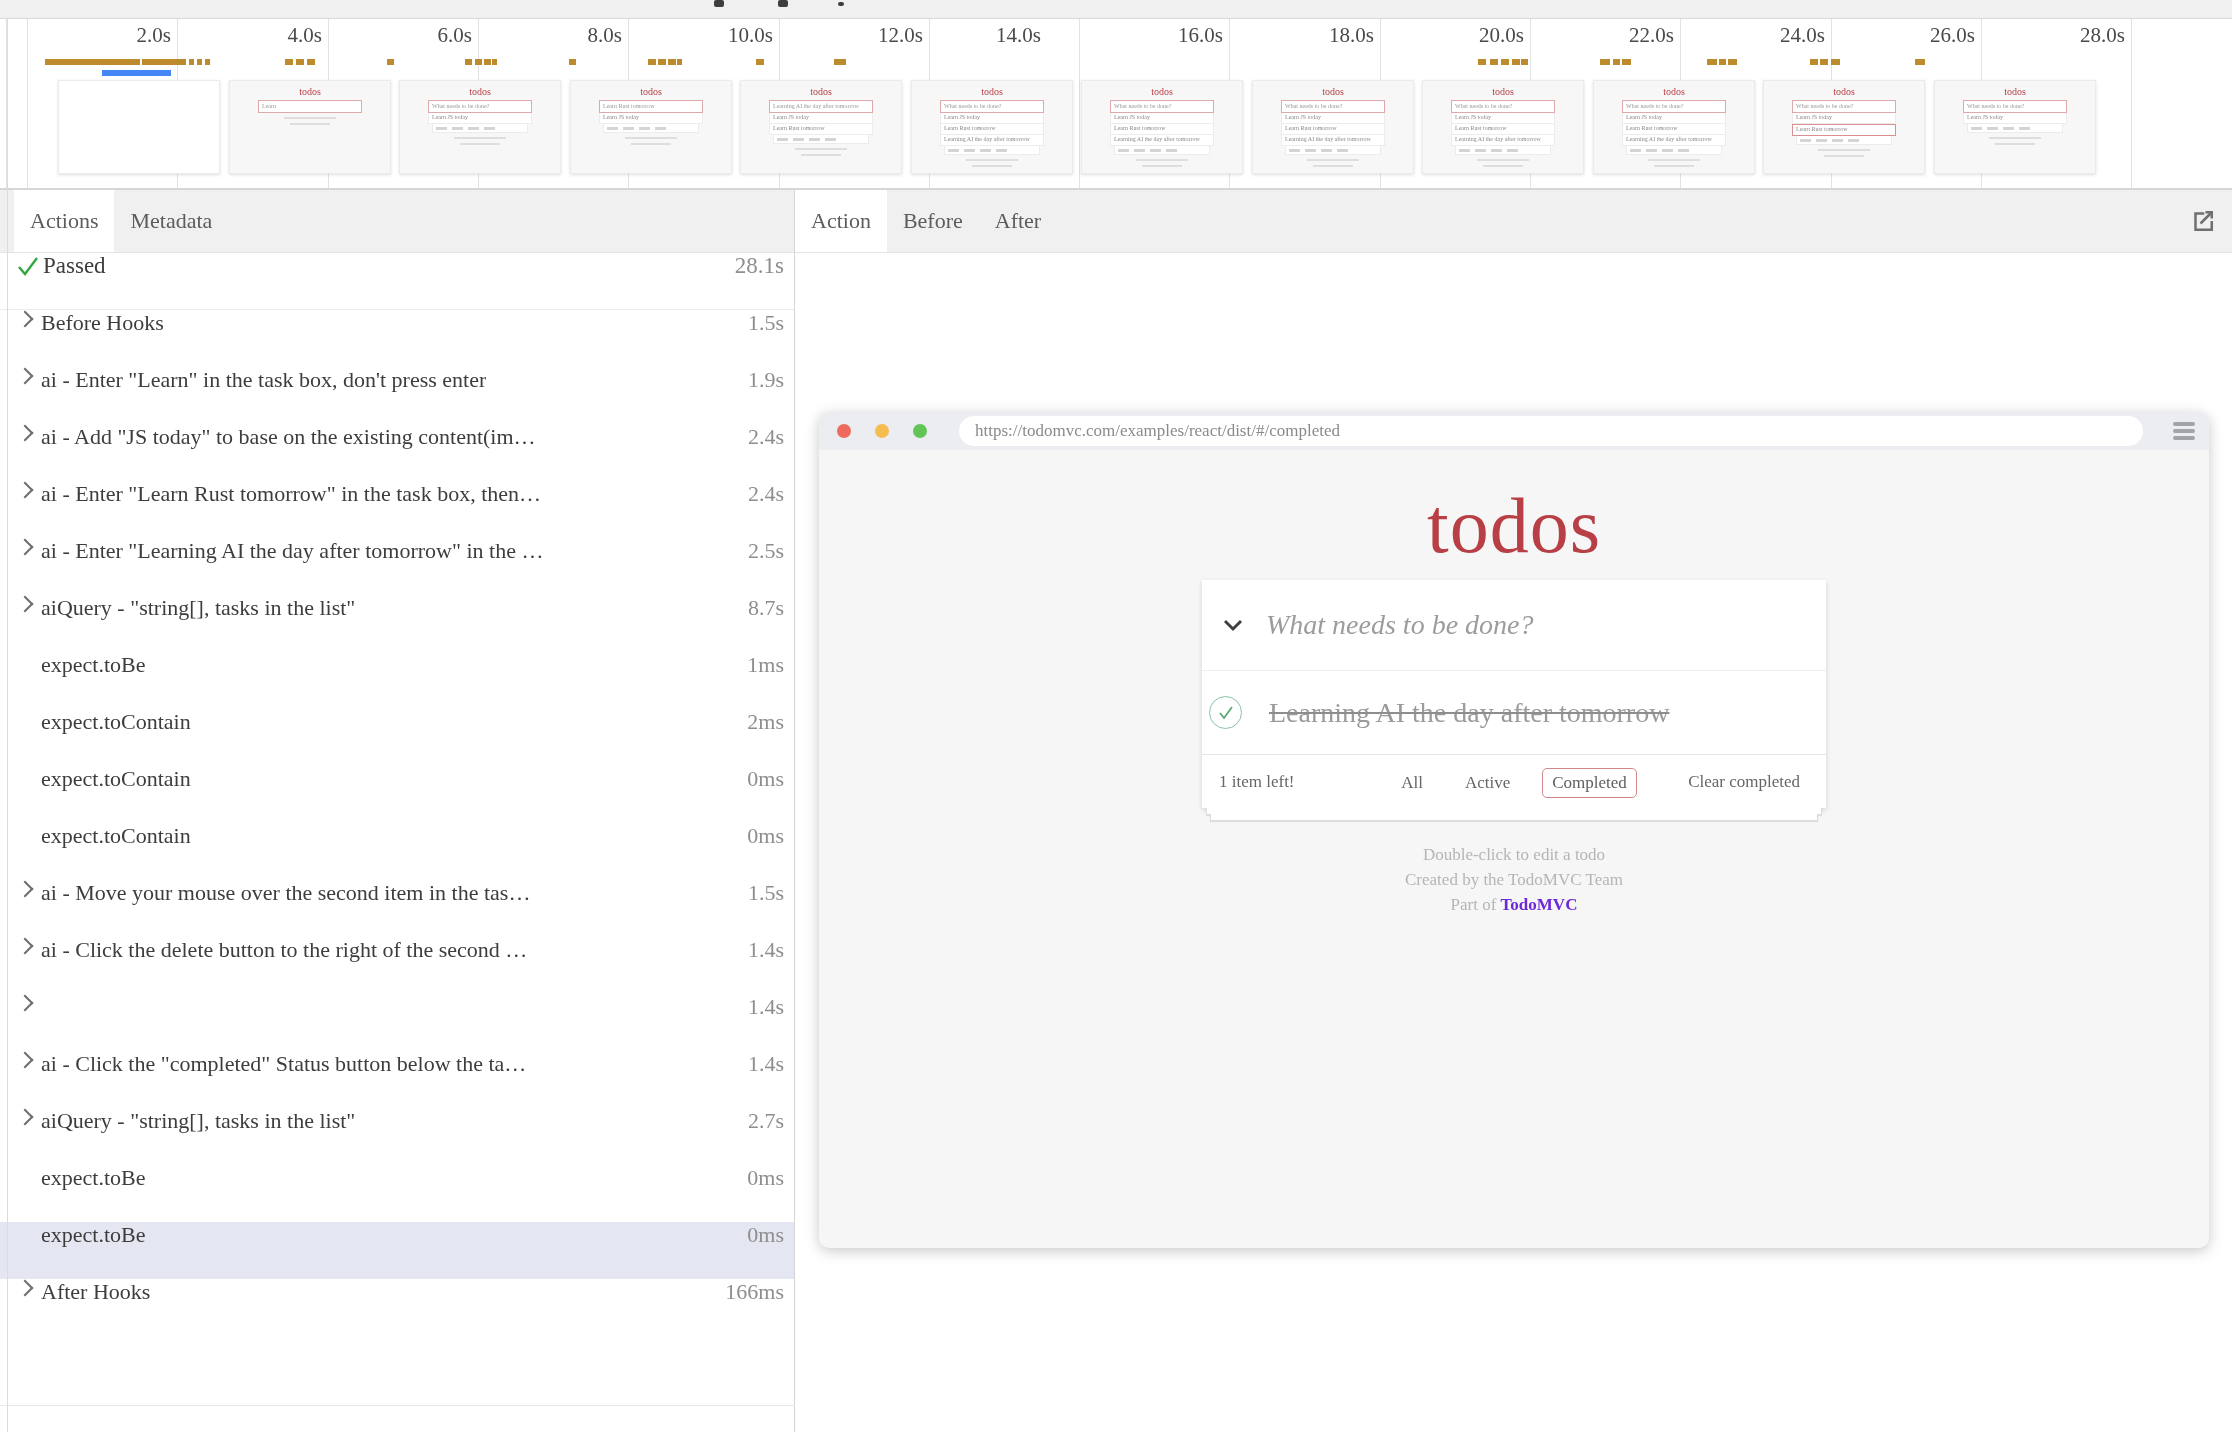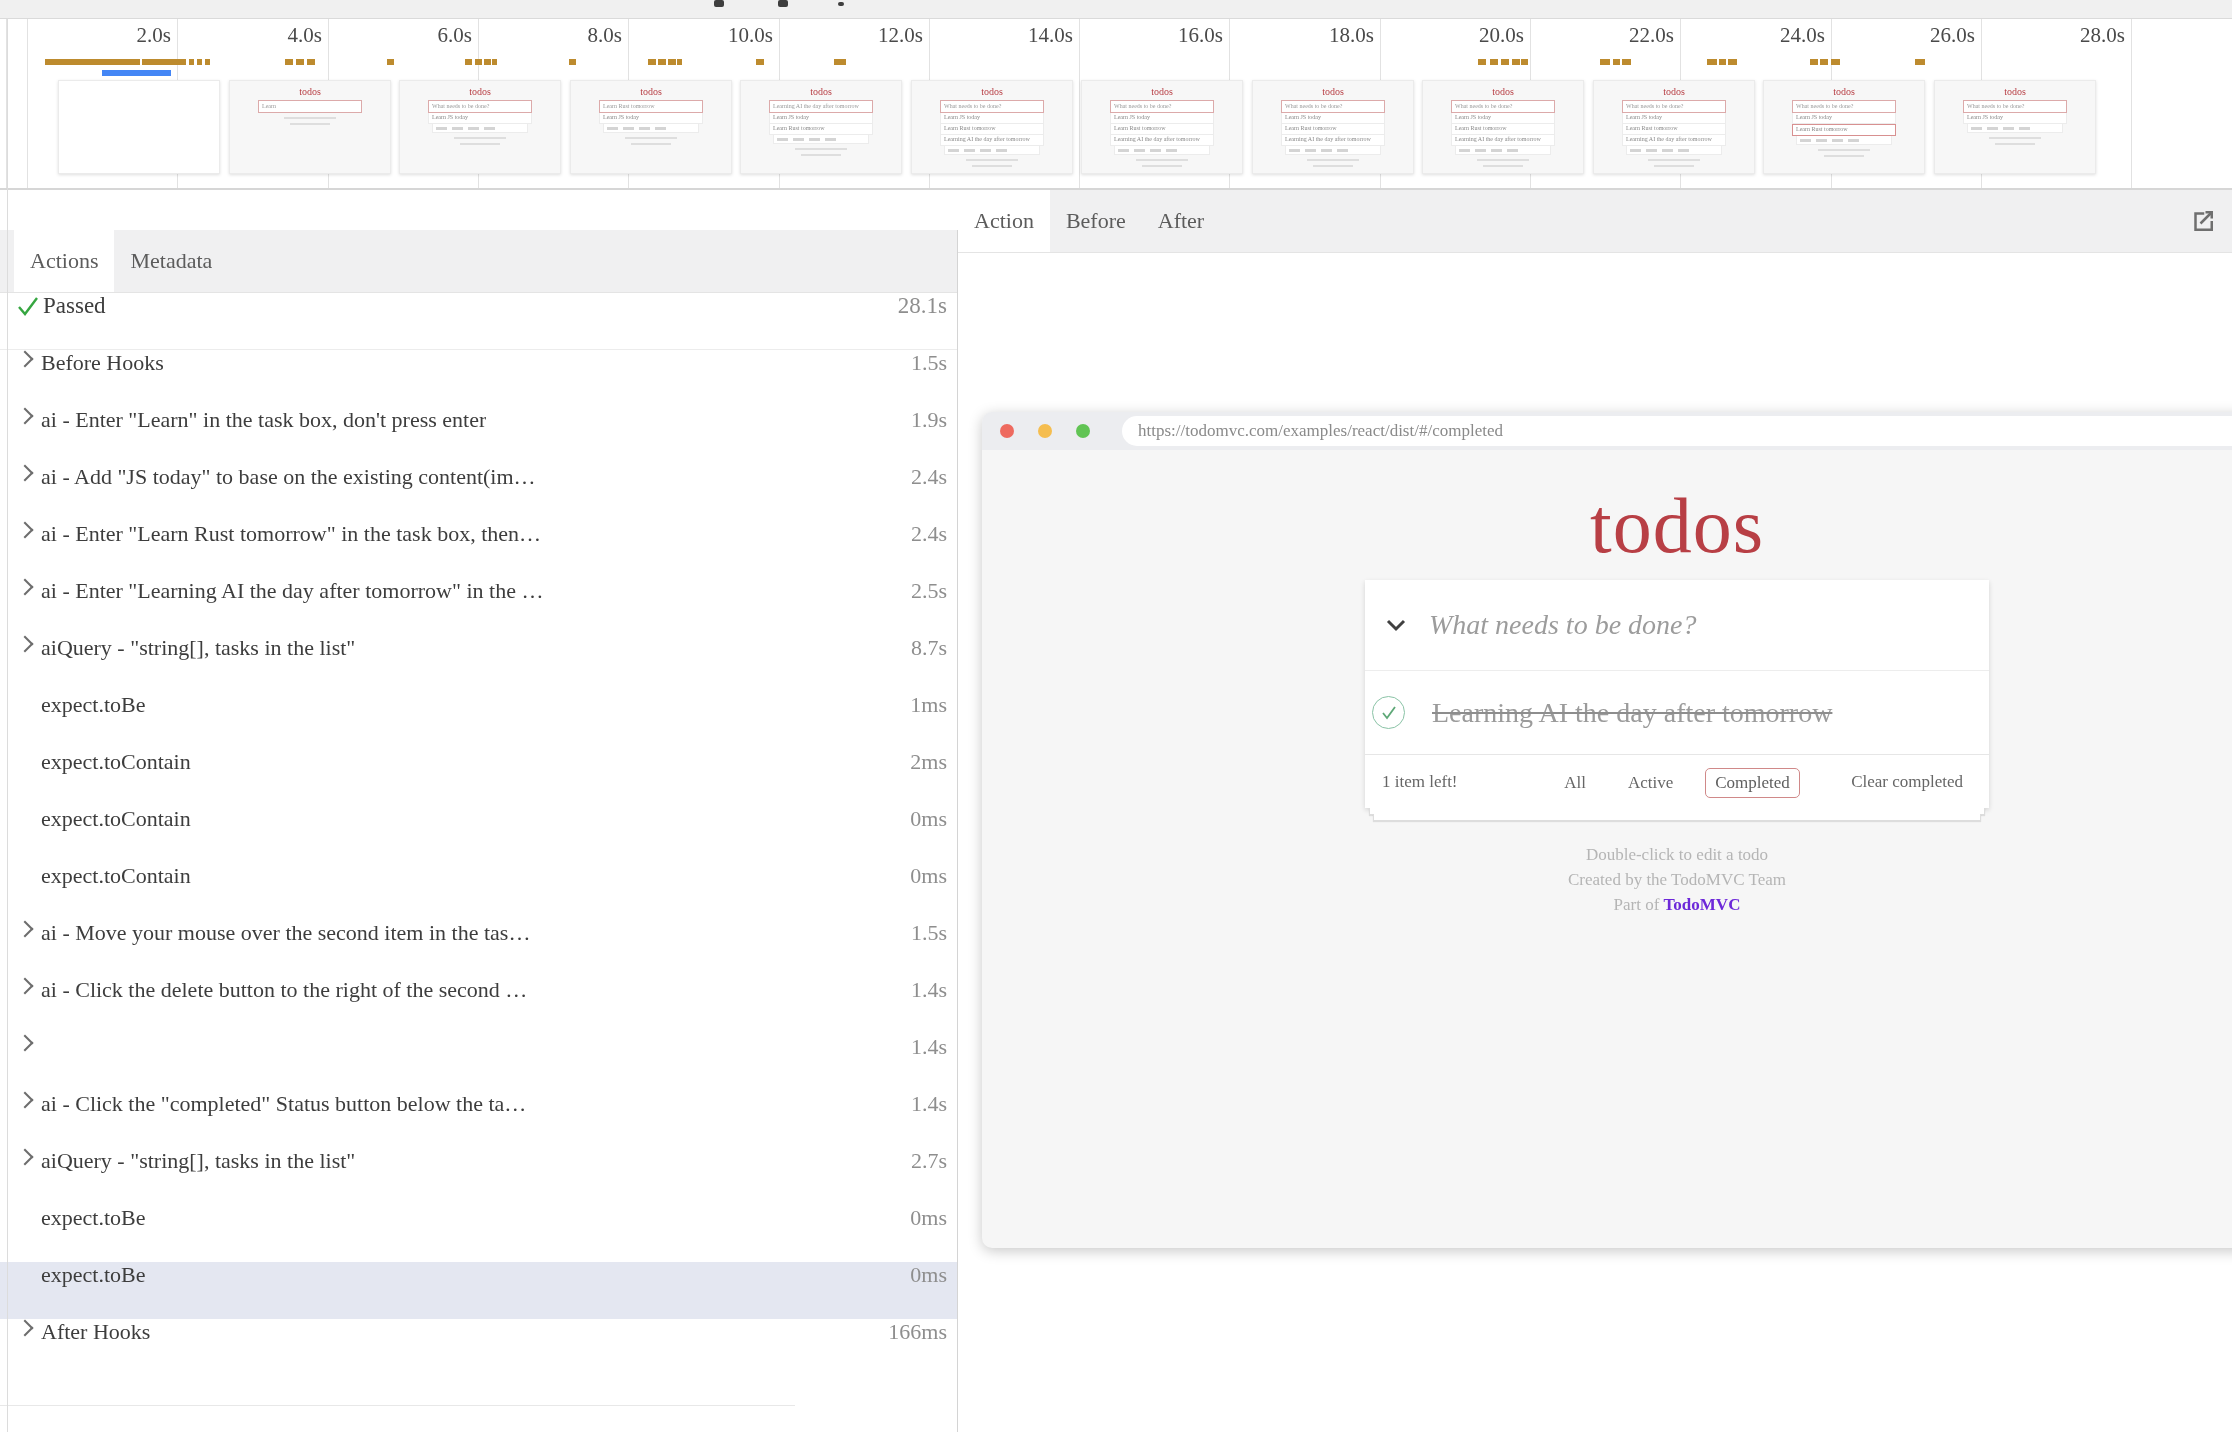--- a/index.html
+++ b/index.html
@@ -30,21 +30,21 @@
   .mini-item.hl{border:1px solid #d89090;}
   .mini-footer{margin:0 auto;width:96px;height:9px;background:#fff;border:1px solid #ececec;border-top:none;
                display:flex;align-items:center;gap:5px;padding:0 3px;box-sizing:border-box;}
   .mini-footer i{display:block;height:3px;width:11px;background:#d4d4d4;}
   .mini-info{margin:4px auto 0;width:52px;height:2px;background:#dedede;}
 
   .left-edge-line{position:absolute;left:7px;top:18px;width:1px;height:1414px;background:#dcdcdc;z-index:5;}
 
   
   .main{position:absolute;left:0;top:190px;width:2232px;height:1242px;display:flex;}
-  .left-panel{position:relative;width:958px;border-right:1px solid #d4d4d4;box-sizing:border-box;background:#fff;margin-top:40px;}
+  .left-panel{position:relative;width:795px;border-right:1px solid #d4d4d4;box-sizing:border-box;background:#fff;}
   .right-panel{position:relative;flex:1;background:#fff;overflow:hidden;}
 
   .tabstrip{height:62px;background:#f0f0f1;border-bottom:1px solid #e4e4e4;display:flex;align-items:stretch;}
   .tabstrip.left{padding-left:14px;}
   .tab{display:flex;align-items:center;padding:0 16px;font-size:22px;color:#5c5c5c;cursor:default;}
   .tab.active{background:#fff;}
   .ext-btn{margin-left:auto;display:flex;align-items:center;padding-right:14px;}
 
   
   .row{height:57px;display:flex;align-items:flex-start;padding:0 10px 0 15px;box-sizing:border-box;
@@ -116,21 +116,21 @@
       <div class="tl-label" style="left: 322px;">4.0s</div>
       <div class="gridline" style="left: 478px;"></div>
       <div class="tl-label" style="left: 472px;">6.0s</div>
       <div class="gridline" style="left: 628px;"></div>
       <div class="tl-label" style="left: 622px;">8.0s</div>
       <div class="gridline" style="left: 779px;"></div>
       <div class="tl-label" style="left: 773px;">10.0s</div>
       <div class="gridline" style="left: 929px;"></div>
       <div class="tl-label" style="left: 923px;">12.0s</div>
       <div class="gridline" style="left: 1079px;"></div>
-      <div class="tl-label" style="left: 1073px;">14.0s</div>
+      <div class="tl-label" style="left: 1041px;">14.0s</div>
       <div class="gridline" style="left: 1229px;"></div>
       <div class="tl-label" style="left: 1223px;">16.0s</div>
       <div class="gridline" style="left: 1380px;"></div>
       <div class="tl-label" style="left: 1374px;">18.0s</div>
       <div class="gridline" style="left: 1530px;"></div>
       <div class="tl-label" style="left: 1524px;">20.0s</div>
       <div class="gridline" style="left: 1680px;"></div>
       <div class="tl-label" style="left: 1674px;">22.0s</div>
       <div class="gridline" style="left: 1831px;"></div>
       <div class="tl-label" style="left: 1825px;">24.0s</div>

